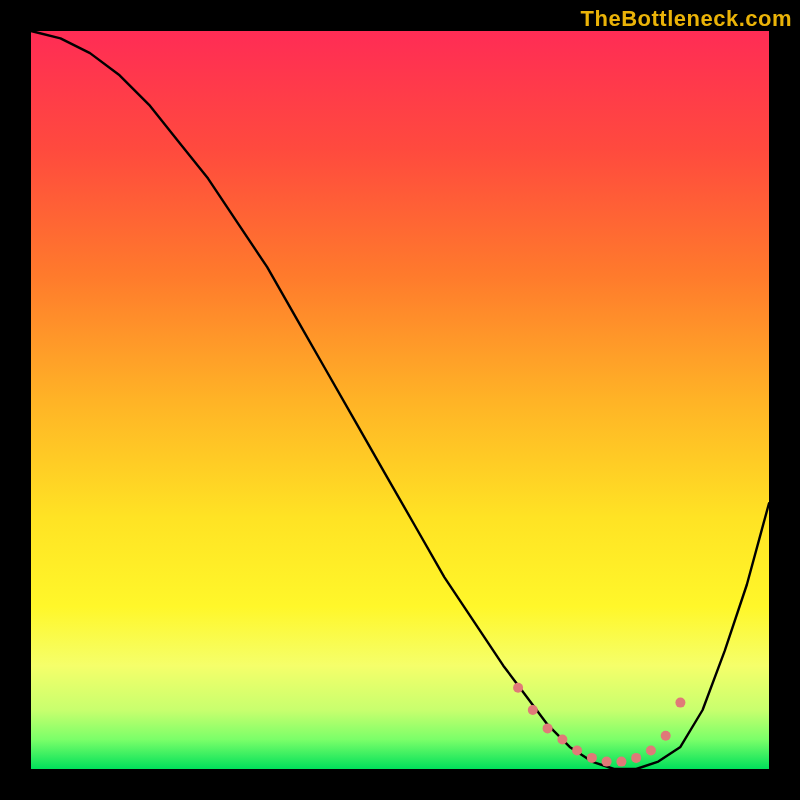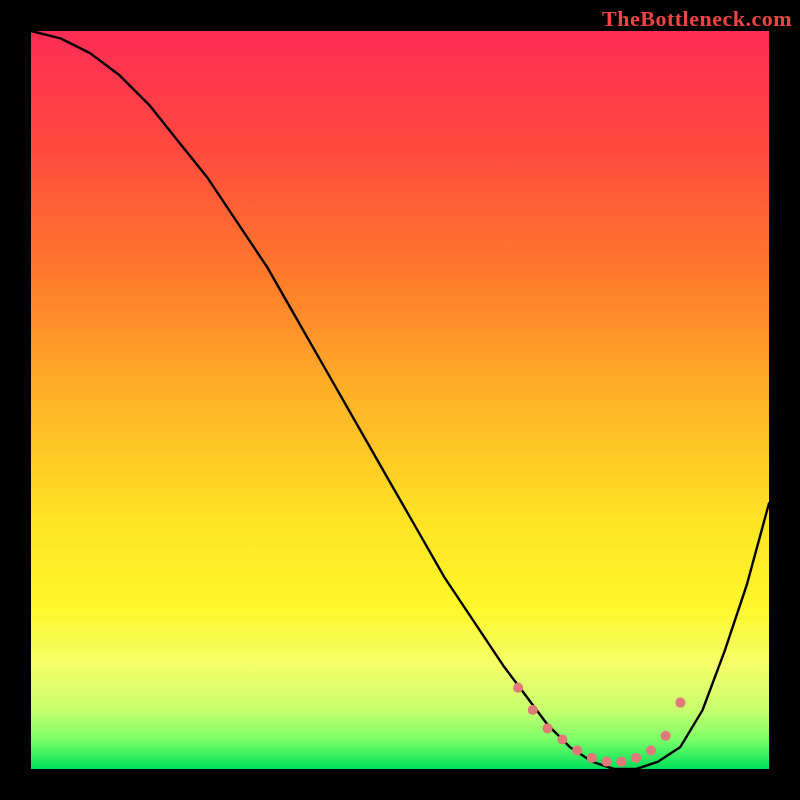--- a/index.html
+++ b/index.html
@@ -12,24 +12,24 @@
   }
   .stage {
     position: relative;
     width: 800px;
     height: 800px;
   }
   .watermark {
     position: absolute;
     top: 6px;
     right: 8px;
-    font-family: Liberation Serif, serif;
+    font-family: Liberation Sans, sans-serif;
     font-size: 22px;
     font-weight: bold;
-    color: #ef4444;
+    color: #eab308;
     letter-spacing: 0.5px;
     z-index: 10;
     user-select: none;
   }
   svg {
     display: block;
   }
 </style>
 </head>
 <body>

